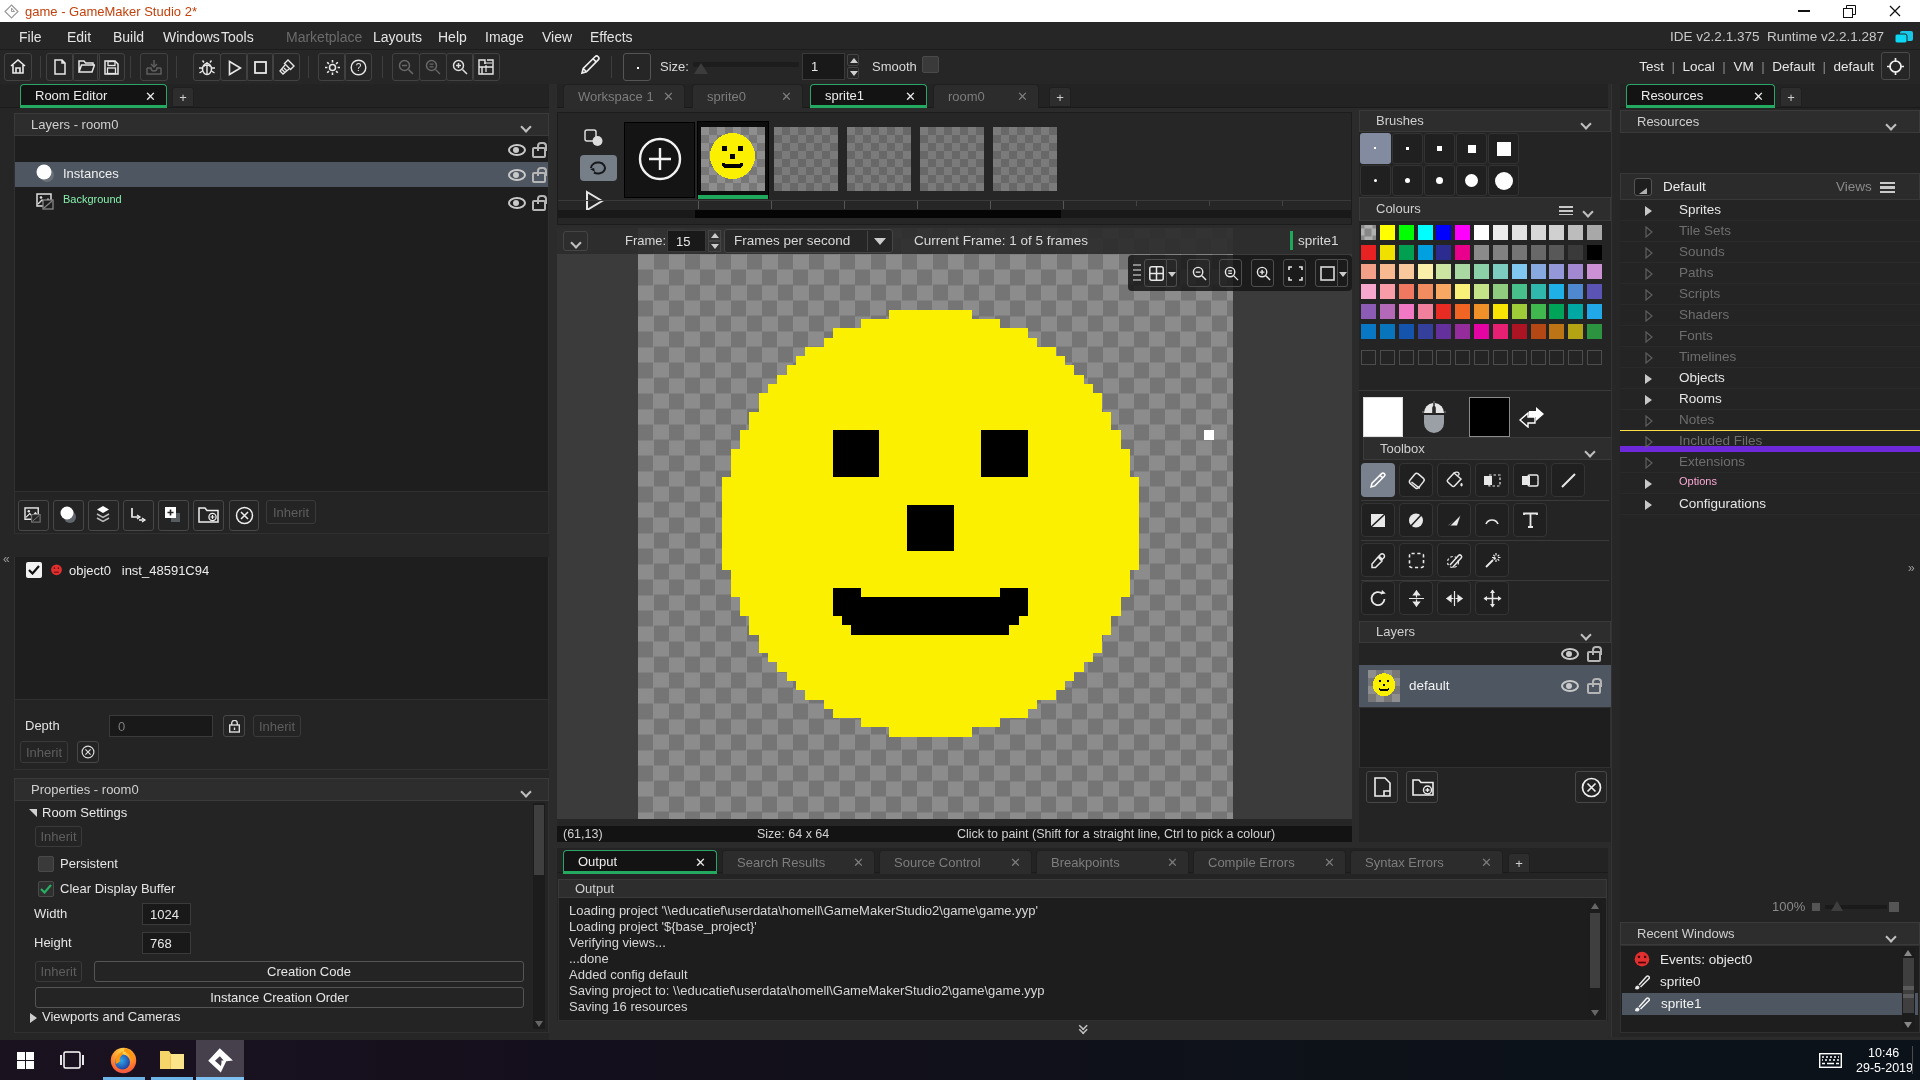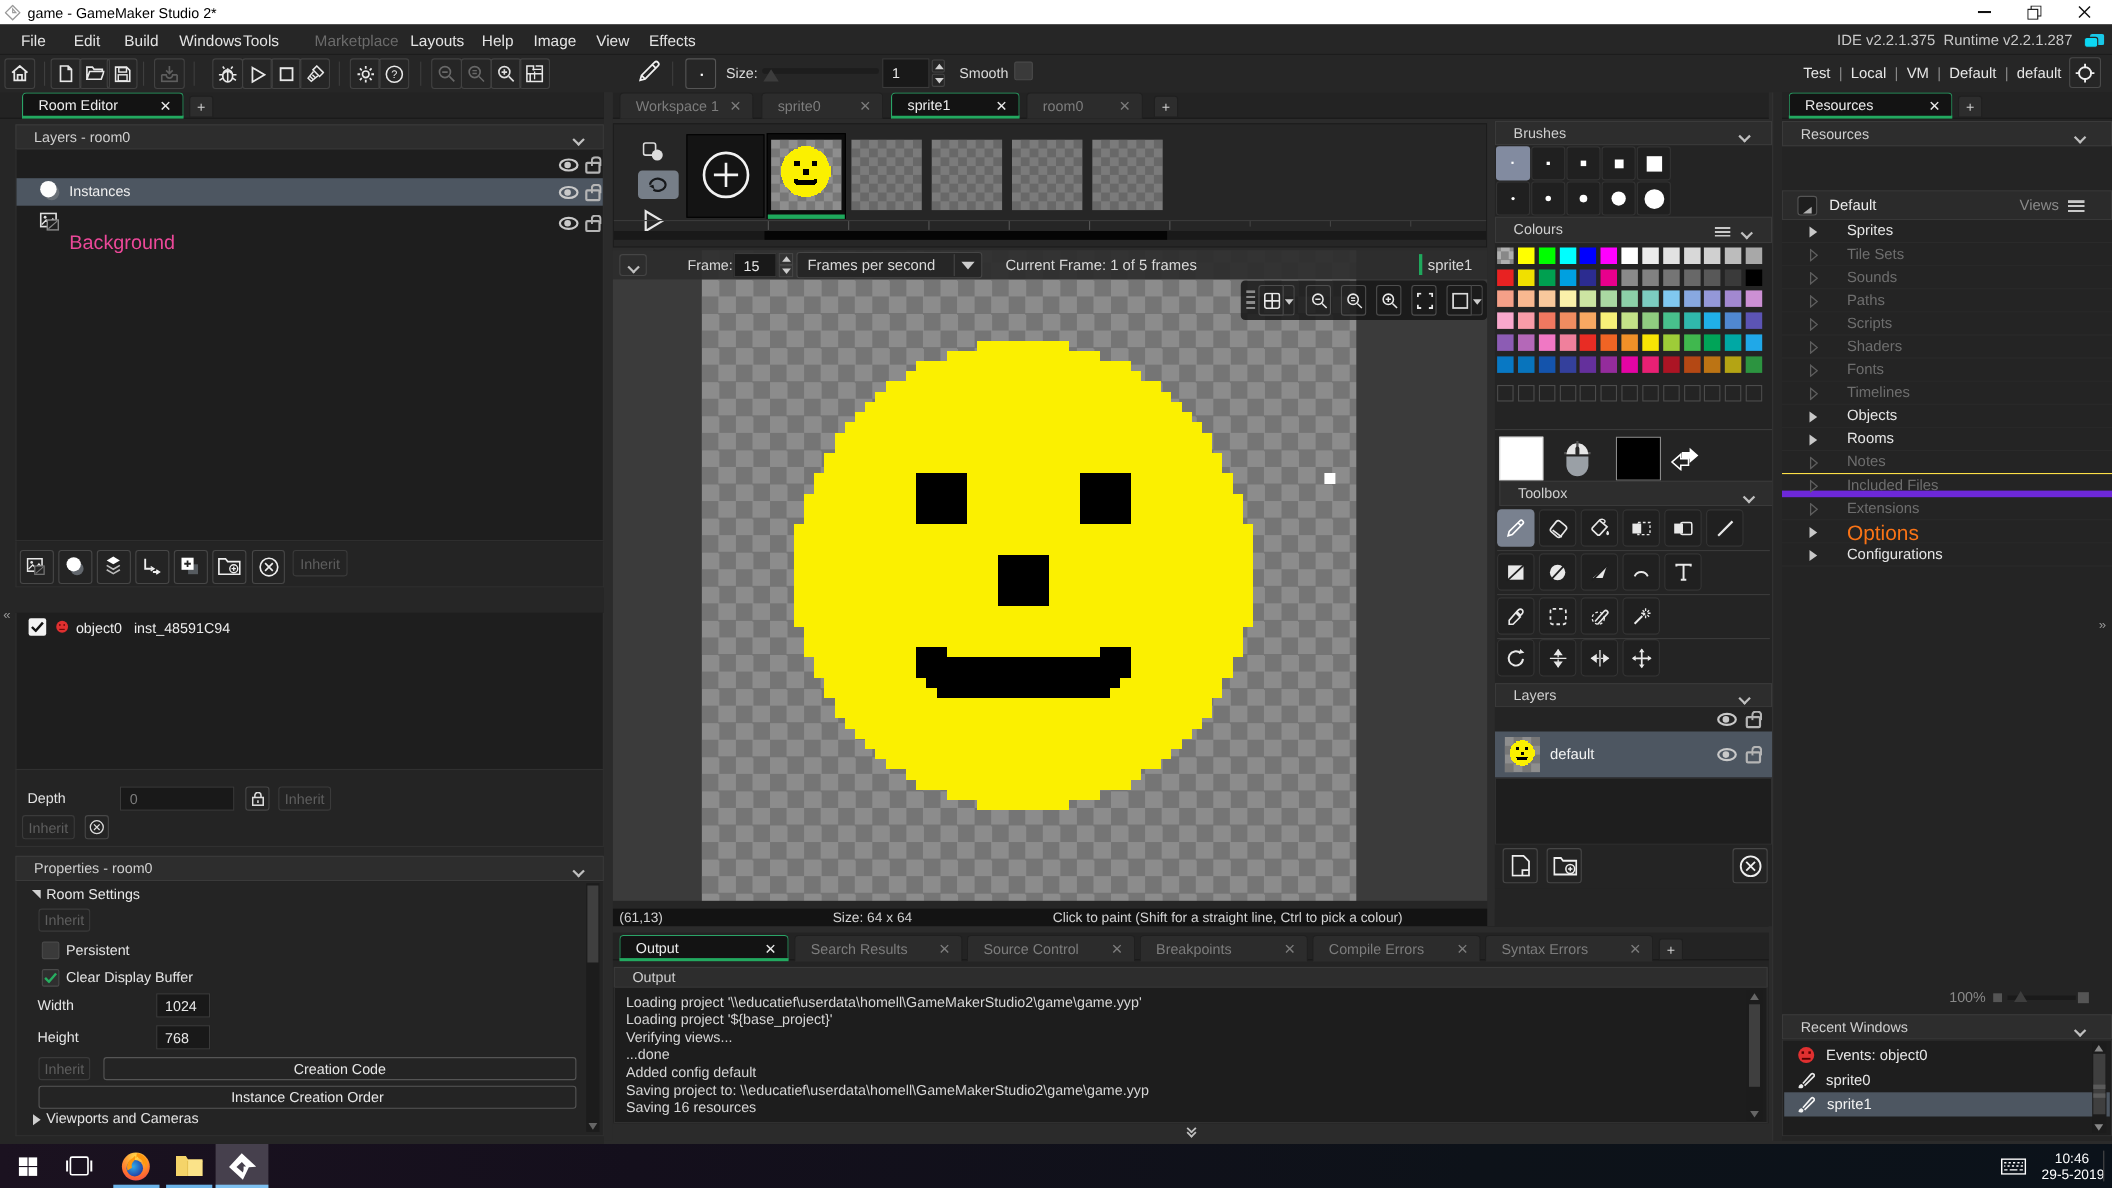--- a/index.html
+++ b/index.html
@@ -1,18 +1,18 @@
 <!DOCTYPE html>
 <html><head><meta charset="utf-8">
 <style>
 *{margin:0;padding:0;box-sizing:border-box;font-family:"Liberation Sans",sans-serif;}
 html,body{width:1920px;height:1080px;overflow:hidden;background:#2b2b2b;}
 .abs{position:absolute;}
 body{position:relative;}
-.titlebar{left:0;top:0;width:1920px;height:38px;background:#fff;color:#000000;}
+.titlebar{left:0;top:0;width:1920px;height:38px;background:#fff;color:#c2410c;}
 .menubar{left:0;top:22px;width:1920px;height:28px;background:#262626;border-bottom:1px solid #1c1c1c;}
 .menubar span.mi{position:absolute;top:7px;font-size:14px;color:#e4e4e4;}
 .toolbar{left:0;top:50px;width:1920px;height:34px;background:#262626;}
 .tbtn{position:absolute;top:3px;width:28px;height:28px;border:1px solid #424242;border-radius:3px;}
 .tsep{position:absolute;top:6px;width:1px;height:22px;background:#3e3e3e;}
 .main{left:0;top:84px;width:1920px;height:956px;background:#2b2b2b;}
 .hdr{position:absolute;background:#2d2d2d;border:1px solid #3a3a3a;color:#cfcfcf;font-size:13px;}
 .hdr .ht{position:absolute;left:16px;top:3px;}
 .chev{position:absolute;width:10px;height:10px;}
 .chev:before{content:"";position:absolute;left:0;top:2px;width:6px;height:6px;border-right:2px solid #c0c0c0;border-bottom:2px solid #c0c0c0;transform:rotate(45deg);}
@@ -239,21 +239,21 @@
     </div>
 
     <div class="abs" style="left:0;top:54px;width:533px;height:25px;">
       <svg width="20" height="18" viewBox="0 0 20 18" style="position:absolute;left:21px;top:3px">
             <rect x="1" y="1" width="14" height="12" fill="none" stroke="#e0e0e0" stroke-width="1.5"></rect>
             <circle cx="5" cy="4.5" r="1.3" fill="#e0e0e0"></circle>
             <path d="M2 11 l4-4 3 3 3-4 3 4" fill="none" stroke="#e0e0e0" stroke-width="1.3"></path>
             <rect x="7" y="7" width="10" height="9" fill="#1e1e1e" stroke="#888" stroke-width="1.3"></rect>
             <path d="M8 15 l8-7" stroke="#888" stroke-width="1.1"></path>
           </svg>
-      <span style="position:absolute;left:48px;top:20px;font-size:18px;color:#ec4899">Background</span>
+      <span style="position:absolute;left:48px;top:3px;font-size:11px;color:#86efac">Background</span>
       <div class="eye" style="right:22px;top:7px"></div>
           <div class="lock" style="right:4px;top:5px"></div>
     </div>
   </div>
 
   <div class="abs" style="left:14px;top:408px;width:535px;height:42px;background:#242424;border:1px solid #303030;border-top:none">
     <div class="btn" style="left:3px;top:8px;width:31px;height:31px">
           <svg width="19" height="17" viewBox="0 0 20 18" style="margin:6px 5px">
             <rect x="1" y="1" width="14" height="12" fill="none" stroke="#e8e8e8" stroke-width="1.5"></rect>
             <circle cx="5" cy="4.5" r="1.3" fill="#e8e8e8"></circle>
@@ -986,21 +986,21 @@
           <span style="position:absolute;left:59px;top:2px;font-size:13.5px;color:#6e6e6e">Included Files</span>
         </div>
   <div class="abs" style="left:0;top:368px;width:300px;height:21px;border-bottom:1px solid #2a2a2a">
           <svg width="8" height="12" viewBox="0 0 8 12" style="position:absolute;left:25px;top:5px">
             <path d="M1 1 L7 6 L1 11 z" fill="none" stroke="#5e5e5e" stroke-width="1.2"></path>
           </svg>
           <span style="position:absolute;left:59px;top:2px;font-size:13.5px;color:#6e6e6e">Extensions</span>
         </div>
   <div class="abs" style="left:0;top:389px;width:300px;height:21px;border-bottom:1px solid #2a2a2a">
           <div style="position:absolute;left:25px;top:6px;width:0;height:0;border-left:7px solid #c8c8c8;border-top:5px solid transparent;border-bottom:5px solid transparent"></div>
-          <span style="position:absolute;left:59px;top:2px;font-size:19px;color:#f97316">Options</span>
+          <span style="position:absolute;left:59px;top:2px;font-size:11px;color:#f9a8d4">Options</span>
         </div>
   <div class="abs" style="left:0;top:410px;width:300px;height:21px;border-bottom:1px solid #2a2a2a">
           <div style="position:absolute;left:25px;top:6px;width:0;height:0;border-left:7px solid #c8c8c8;border-top:5px solid transparent;border-bottom:5px solid transparent"></div>
           <span style="position:absolute;left:59px;top:2px;font-size:13.5px;color:#e6e6e6">Configurations</span>
         </div>
   </div>
 
   <div class="abs" style="left:0;top:813px;width:300px;height:22px">
     <span style="position:absolute;left:152px;top:2px;font-size:13px;color:#8a8a8a">100%</span>
     <div class="abs" style="left:192px;top:6px;width:8px;height:8px;background:#555"></div>

